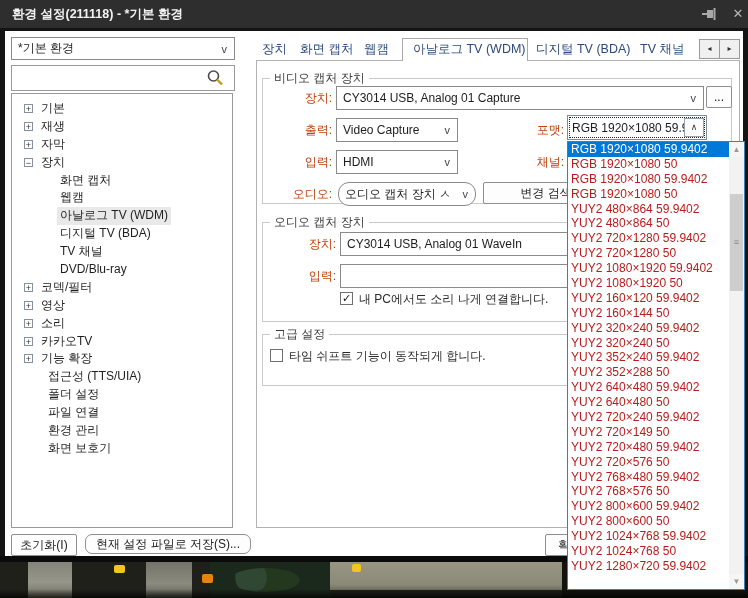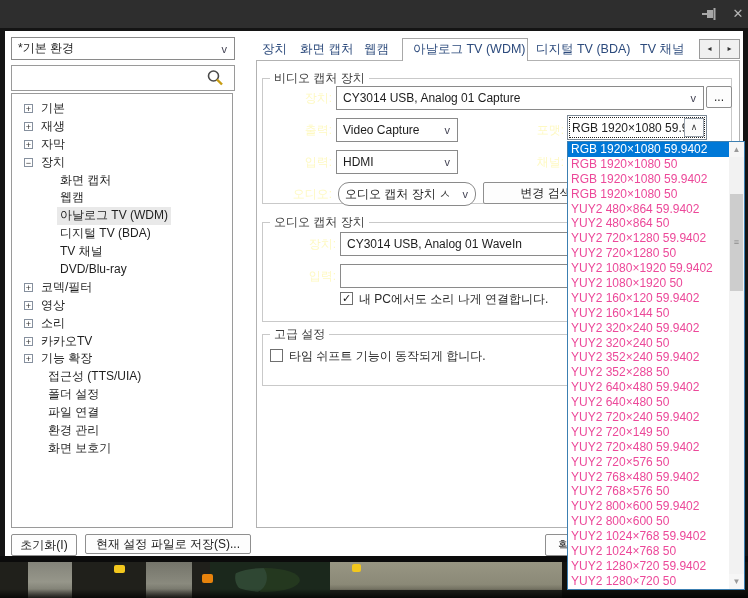--- a/index.html
+++ b/index.html
@@ -35,38 +35,38 @@
   .tab-active{position:absolute;top:38px;height:23px;line-height:21px;color:#2c4a7c;font-size:12.5px;
       background:#fff;border:1px solid #a8a8a8;border-bottom:none;padding:0 10px;z-index:2;white-space:nowrap;box-sizing:border-box;}
   #tabarrows{left:699px;top:39px;width:42px;height:20px;display:flex;z-index:2;}
   .tarrow{width:21px;height:20px;border:1px solid #9a9a9a;background:#f0f0f0;box-sizing:border-box;
       font-size:8px;line-height:18px;text-align:center;color:#333;}
   .tarrow+.tarrow{margin-left:-1px;}
   #tabpage{left:256px;top:60px;width:484px;height:468px;border:1px solid #b2b2b2;z-index:1;box-sizing:border-box;}
   
   .group{border:1px solid #c9c9c9;box-sizing:border-box;z-index:2;}
   .gtitle{position:absolute;top:-9px;left:7px;background:#fff;padding:0 4px;color:#3c3c3c;height:16px;line-height:16px;white-space:nowrap;z-index:3;}
-  .lbl{position:absolute;text-align:right;color:#fef9c3;height:16px;line-height:16px;white-space:nowrap;z-index:3;}
+  .lbl{position:absolute;text-align:right;color:#c2410c;height:16px;line-height:16px;white-space:nowrap;z-index:3;}
   .fcombo{position:absolute;z-index:3;}
   .btn{position:absolute;background:#fdfdfd;border:1px solid #8f8f8f;border-radius:2px;text-align:center;
        color:#222;box-sizing:border-box;z-index:3;display:flex;align-items:center;justify-content:center;white-space:nowrap;overflow:hidden;}
   
   #formatcombo{left:567px;top:115px;width:140px;height:25px;background:#fff;border:1px solid #7d8a97;
        outline:1px dotted #222;outline-offset:-3px;display:flex;align-items:center;z-index:3;box-sizing:border-box;}
   #formatcombo .val{padding-left:4px;overflow:hidden;white-space:nowrap;flex:1;color:#1d1d1d;}
   #collapsebtn{flex:0 0 20px;height:19px;margin-right:2px;border:1px solid #9aa3ad;background:#fbfbfb;
        font-size:9px;line-height:17px;text-align:center;color:#333;box-sizing:border-box;}
   
   .cb{position:absolute;width:13px;height:13px;border:1px solid #6f6f6f;background:#fff;box-sizing:border-box;
       font-size:11px;line-height:11px;text-align:center;color:#111;z-index:3;}
   .cblabel{position:absolute;color:#2a2a2a;height:16px;line-height:16px;white-space:nowrap;z-index:3;}
   
   #dropdown{left:567px;top:141px;width:178px;height:449px;background:#fff;border:1px solid #3c7fb1;
        z-index:50;box-sizing:border-box;overflow:hidden;}
-  .opt{height:14.9px;line-height:14.9px;padding-left:3px;white-space:nowrap;color:#ec4899;font-size:12px;width:160px;overflow:hidden;}
+  .opt{height:14.9px;line-height:14.9px;padding-left:3px;white-space:nowrap;color:#b91c1c;font-size:12px;width:160px;overflow:hidden;}
   .opt.sel{background:#0078d7;color:#fff;}
   #ddsb{position:absolute;right:0;top:0;width:15px;height:447px;background:#f2f2f2;}
   .sbbtn{position:absolute;left:0;width:15px;height:15px;background:#f6f6f6;color:#9a9a9a;font-size:8px;
        line-height:15px;text-align:center;}
   #sbthumb{position:absolute;left:1px;top:52px;width:13px;height:97px;background:#cdcdcd;
        color:#8a8a8a;font-size:9px;line-height:97px;text-align:center;}
   
   
   #video{left:0;top:556px;width:748px;height:42px;background:#0b0b0b;z-index:4;}
   #scene{position:absolute;left:0;top:6px;width:748px;height:36px;background:#20201b;overflow:hidden;}
@@ -83,20 +83,21 @@
   #dot1{left:114px;top:3px;width:11px;height:8px;background:#f2c71d;}
   #dot2{left:202px;top:12px;width:11px;height:9px;background:#e8820c;}
   #dot3{left:352px;top:2px;width:9px;height:8px;background:#f2c71d;}
 </style>
 </head>
 <body>
 
 <div id="win">
 
   <div class="abs" id="titlebar">
+    <div class="abs" id="title">환경 설정(211118) - *기본 환경</div>
     <div class="abs" id="pin">
       <svg width="18" height="14" viewBox="0 0 18 14">
         <line x1="1" y1="7" x2="6" y2="7" stroke="#a8a8a8" stroke-width="2"></line>
         <rect x="6" y="3" width="6" height="8" fill="#a8a8a8"></rect>
         <line x1="13.5" y1="1" x2="13.5" y2="13" stroke="#a8a8a8" stroke-width="2"></line>
       </svg>
     </div>
     <div class="abs" id="close">✕</div>
   </div>
 
@@ -248,21 +249,21 @@
   <div class="cb on" style="left:340px;top:292px;">✓</div>
   <div class="cblabel" style="left:359px;top:291px;">내 PC에서도 소리 나게 연결합니다.</div>
 
   <div class="abs group" style="left:262px;top:334px;width:470px;height:52px;">
     <div class="gtitle">고급 설정</div>
   </div>
   <div class="cb" style="left:270px;top:349px;"></div>
   <div class="cblabel" style="left:289px;top:348px;">타임 쉬프트 기능이 동작되게 합니다.</div>
 
   <div class="btn" style="left:11px;top:534px;width:66px;height:22px;">초기화(I)</div>
-  <div class="btn" style="left:85px;top:534px;width:166px;height:20px;">현재 설정 파일로 저장(S)...</div>
+  <div class="btn" style="left:85px;top:534px;width:166px;height:20px;border-radius:7px;">현재 설정 파일로 저장(S)...</div>
   <div class="btn" style="left:545px;top:534px;width:80px;height:22px;justify-content:flex-start;padding-left:12px;">확</div>
 
   <div class="abs" id="video">
     <div id="scene">
       <div class="pl" id="pl1"></div>
       <div class="pl" id="pl2"></div>
       <div class="pl" id="fol"></div>
       <div class="pl" id="wall"></div>
       <div class="pl" id="darkright"></div>
       <div class="dot" id="dot1"></div>
@@ -296,21 +297,20 @@
         <div class="opt">YUY2 720×149 50</div>
         <div class="opt">YUY2 720×480 59.9402</div>
         <div class="opt">YUY2 720×576 50</div>
         <div class="opt">YUY2 768×480 59.9402</div>
         <div class="opt">YUY2 768×576 50</div>
         <div class="opt">YUY2 800×600 59.9402</div>
         <div class="opt">YUY2 800×600 50</div>
         <div class="opt">YUY2 1024×768 59.9402</div>
         <div class="opt">YUY2 1024×768 50</div>
         <div class="opt">YUY2 1280×720 59.9402</div>
-        <div class="opt">YUY2 1280×720 50</div>
       </div>
     <div id="ddsb">
       <div class="sbbtn" style="top:0;">▲</div>
       <div id="sbthumb">≡</div>
       <div class="sbbtn" style="bottom:0;">▼</div>
     </div>
   </div>
 
 </div>
 

